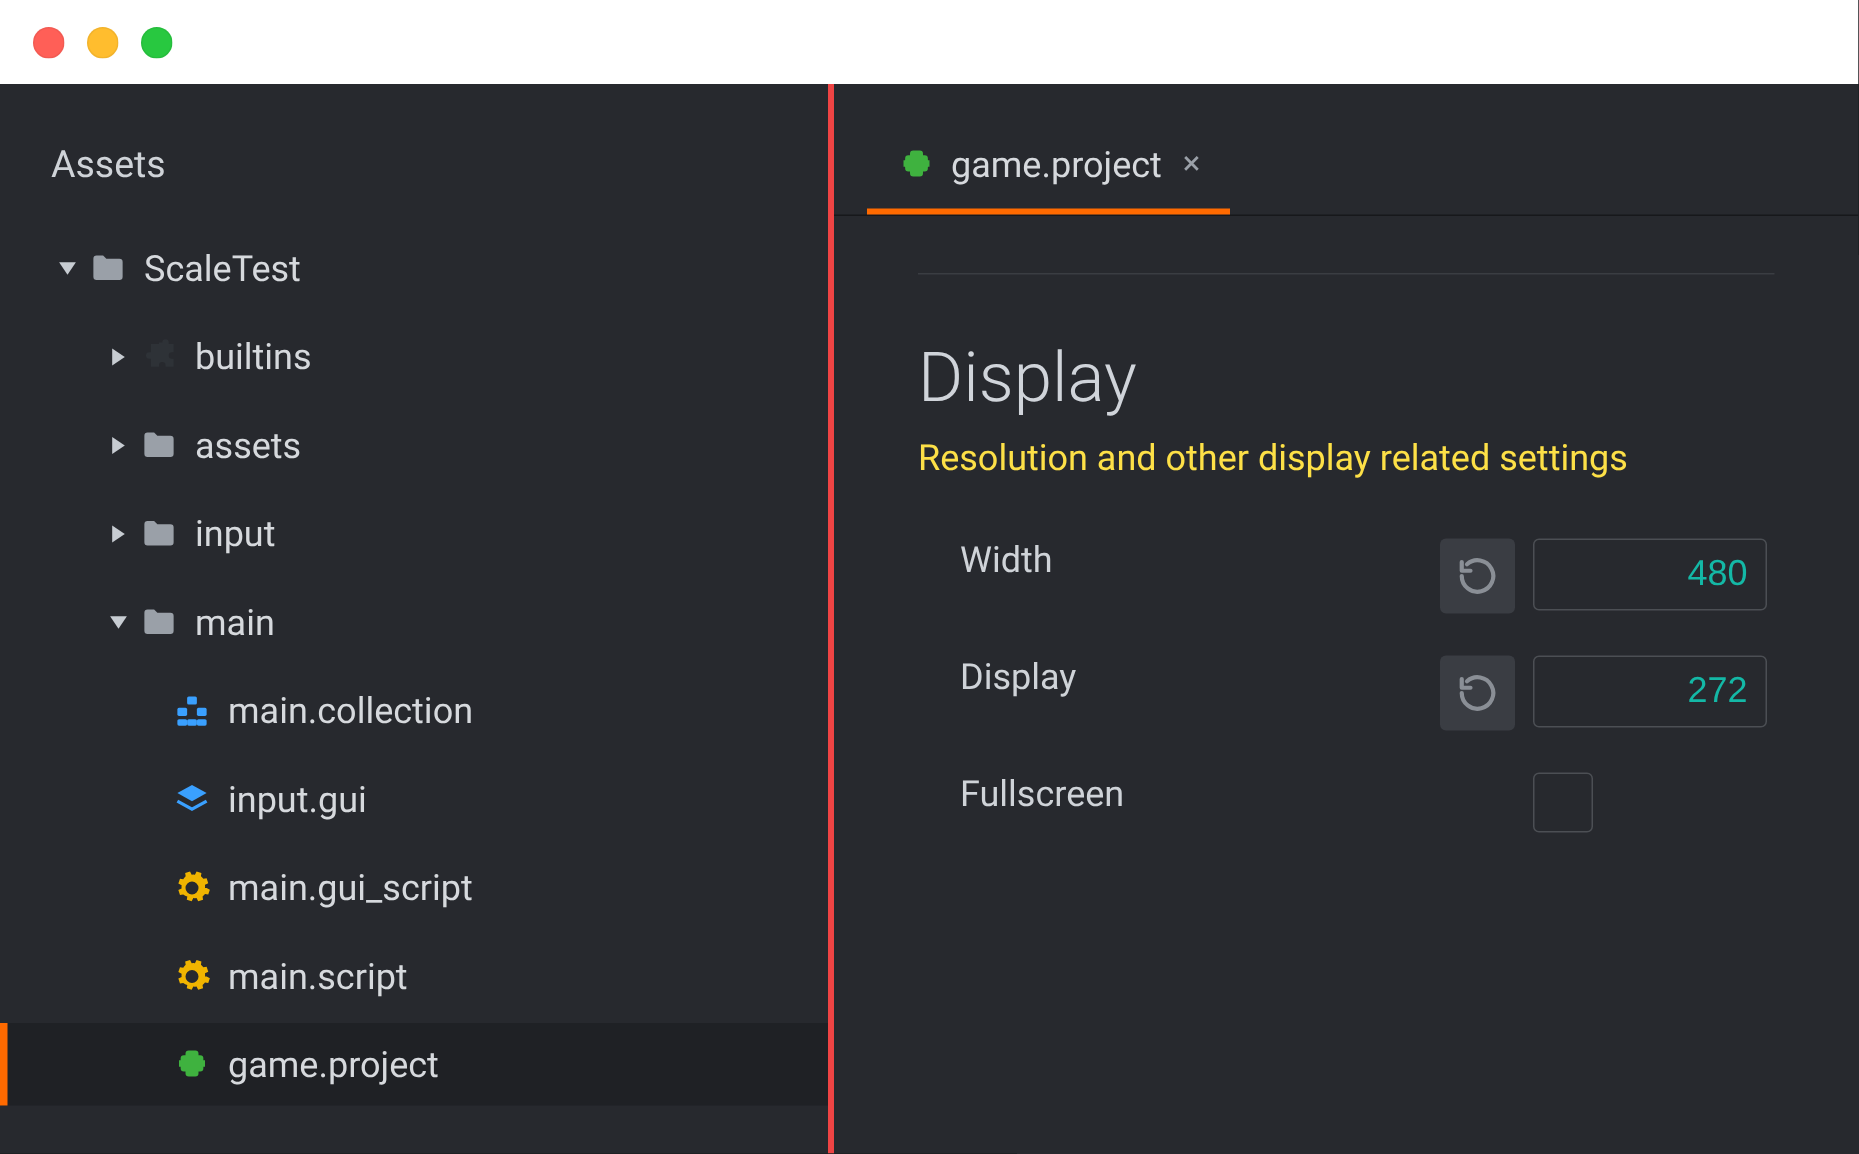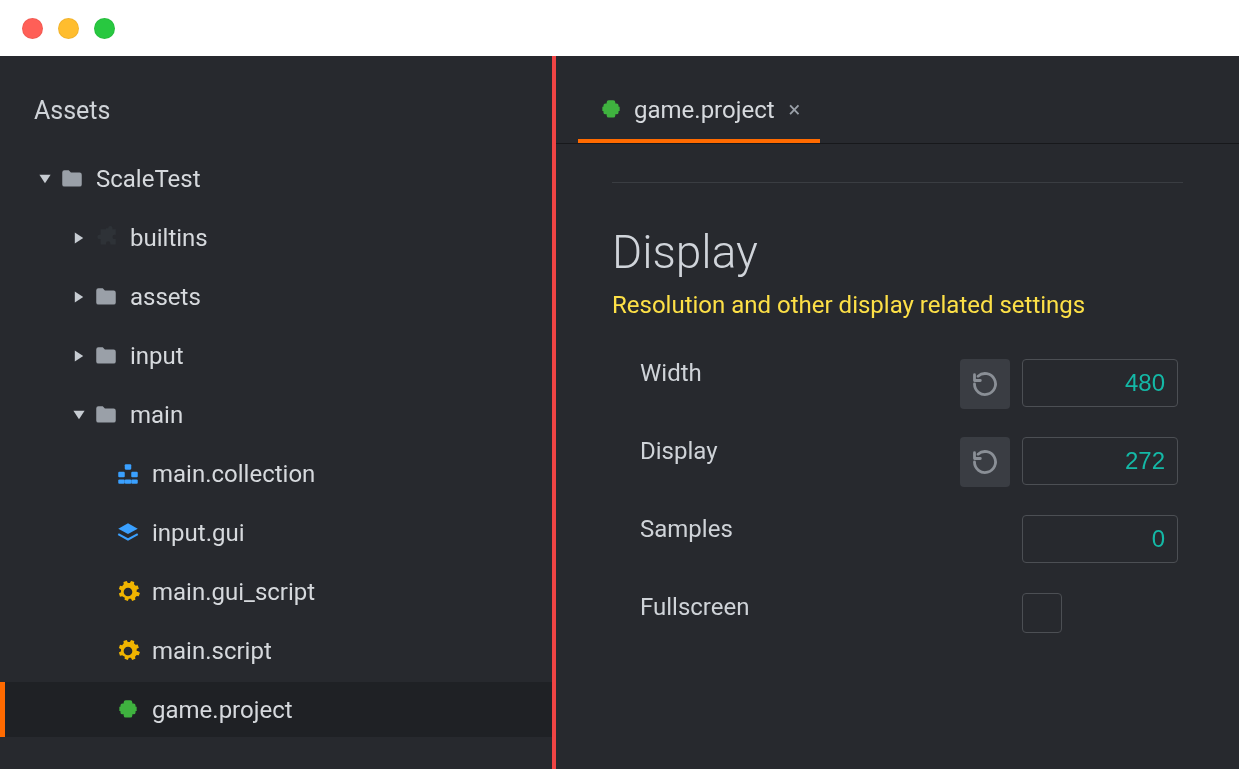--- a/index.html
+++ b/index.html
@@ -369,25 +369,20 @@
         <div class="reset-btn">
           <svg width="28" height="28" viewBox="0 0 24 24" fill="none" stroke="currentColor" stroke-width="2.4" stroke-linecap="round" stroke-linejoin="round">
               <path d="M3 12a9 9 0 1 0 3-6.7"></path>
               <polyline points="3 4 3 9 8 9"></polyline>
             </svg>
         </div>
         <input class="num-input" value="272" style="">
       </div>
 
 
-      <div class="form-row">
-        <div class="form-label">Samples</div>
-        <span class="reset-placeholder"></span>
-        <input class="num-input" value="0" style="">
-      </div>
 
       <div class="form-row">
         <div class="form-label">Fullscreen</div>
         <span class="reset-placeholder"></span>
         <div class="checkbox"></div>
       </div>
     </div>
   </section>
 </div>
 

